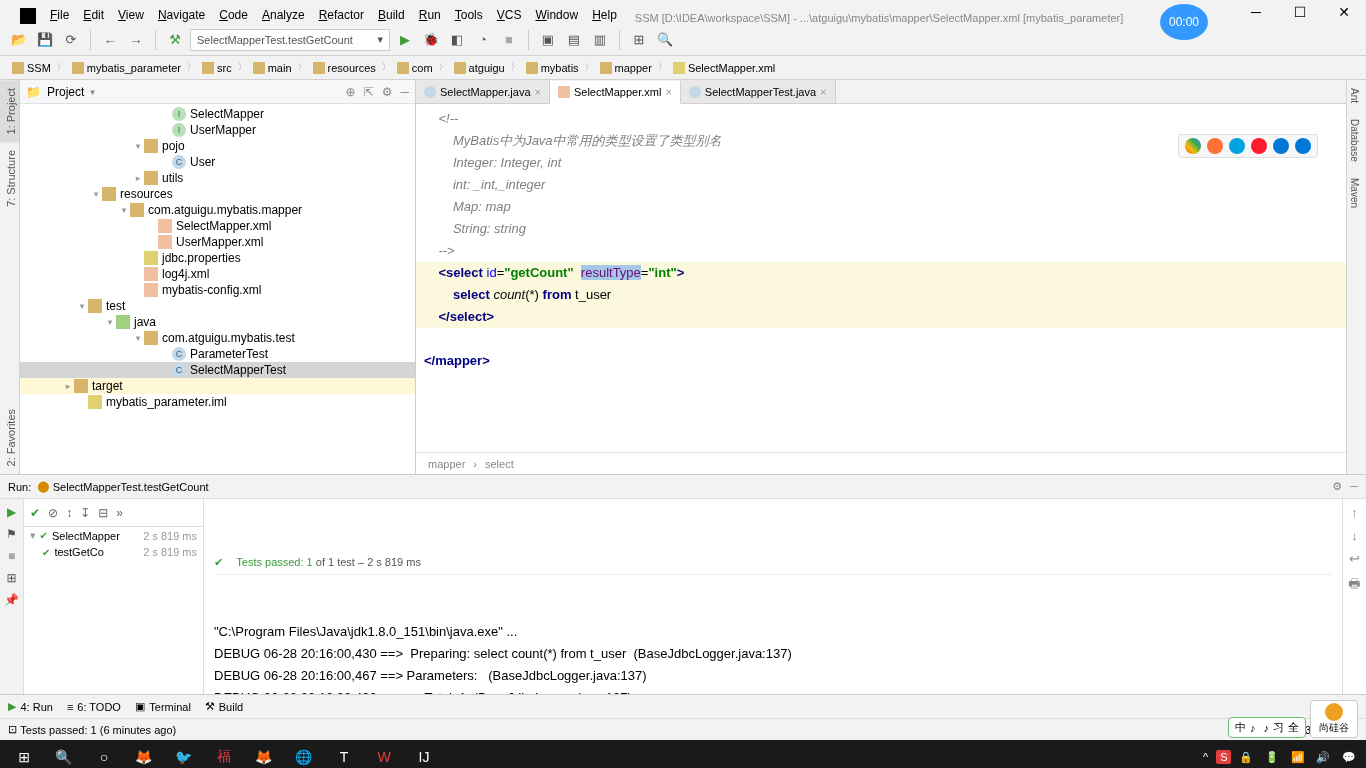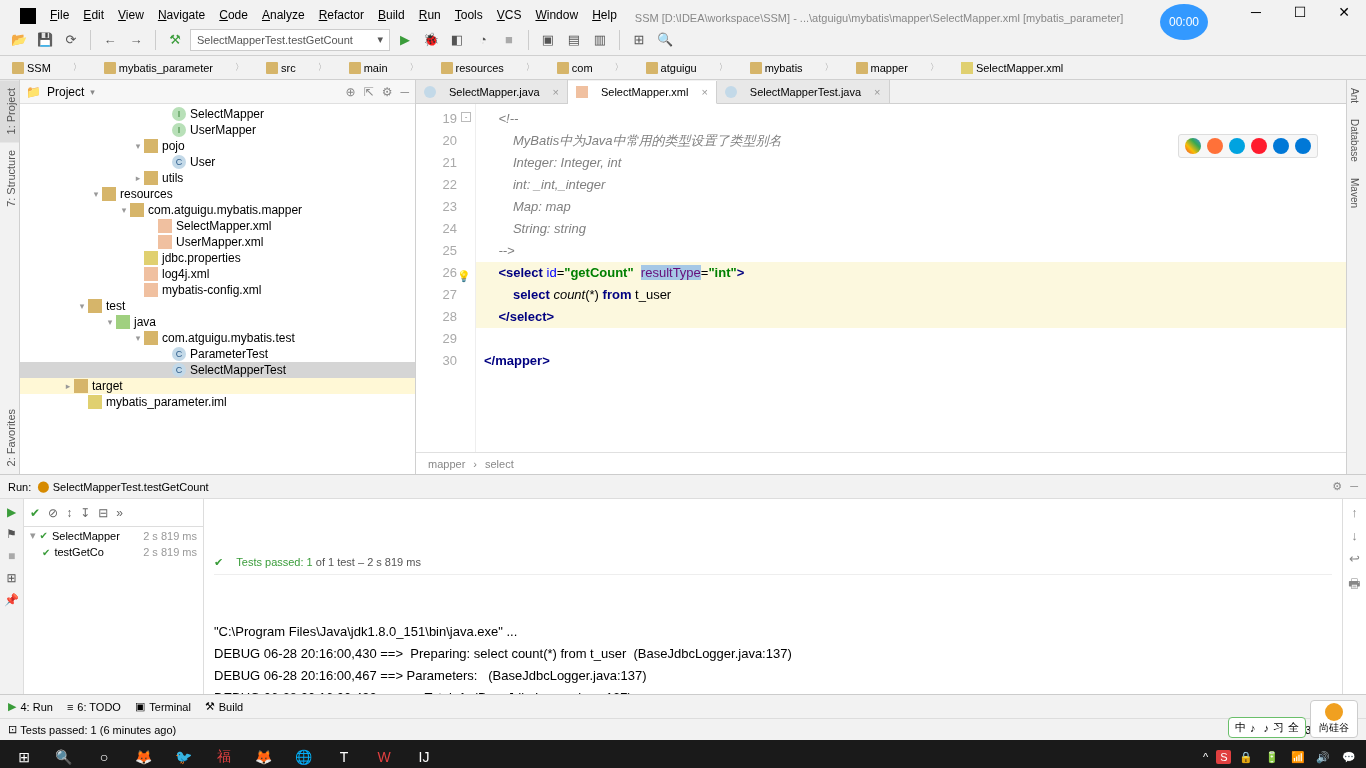--- a/index.html
+++ b/index.html
@@ -16,21 +16,21 @@
 .titlebar .winctrl div { width: 44px; height: 24px; display: flex; align-items: center; justify-content: center; cursor: pointer; font-size: 14px; }
 
 
 .toolbar { height: 32px; background: #f2f2f2; border-bottom: 1px solid #d0d0d0; display: flex; align-items: center; padding: 0 8px; gap: 4px; }
 .toolbar .sep { width: 1px; height: 20px; background: #ccc; margin: 0 4px; }
 .toolbar .btn { width: 22px; height: 22px; display: flex; align-items: center; justify-content: center; cursor: pointer; font-size: 13px; color: #555; }
 .toolbar .combo { border: 1px solid #ccc; background: #fff; height: 22px; display: flex; align-items: center; padding: 0 6px; font-size: 11px; color: #555; min-width: 200px; }
 .toolbar .combo .dd { margin-left: auto; }
 
 
-.breadcrumb { height: 24px; background: #f2f2f2; border-bottom: 1px solid #d0d0d0; display: flex; align-items: center; padding: 0 8px; gap: 18px; font-size: 11px; }
+.breadcrumb { height: 24px; background: #f2f2f2; border-bottom: 1px solid #d0d0d0; display: flex; align-items: center; padding: 0 8px; gap: 2px; font-size: 11px; }
 .breadcrumb .crumb { display: flex; align-items: center; gap: 3px; padding: 1px 4px; cursor: pointer; }
 .breadcrumb .crumb .ic { width: 12px; height: 12px; display: inline-block; }
 .breadcrumb .chev { color: #999; font-size: 9px; }
 .ic-folder { background: #d6b56a; border-radius: 1px; }
 .ic-file { background: #e0d070; }
 
 
 .main { display: flex; height: 394px; }
 
 
@@ -52,21 +52,21 @@
 .tree .node.hl { background: #fff8d6; }
 .ic-class { background: #c3d9e8; border-radius: 50%; color: #2a5a8a; }
 .ic-int { background: #b8e0b8; border-radius: 50%; color: #2a7a2a; }
 .ic-xml { background: #f0c0a0; }
 .ic-dir { background: #d6b56a; }
 .ic-testdir { background: #a0d080; }
 
 
 .editor { flex: 1; background: #fff; display: flex; flex-direction: column; }
 .tabs { height: 24px; display: flex; border-bottom: 1px solid #d0d0d0; background: #f2f2f2; }
-.tabs .tab { display: flex; align-items: center; gap: 13px; padding: 0 8px; border-right: 1px solid #d0d0d0; cursor: pointer; font-size: 11px; background: #e8e8e8; }
+.tabs .tab { display: flex; align-items: center; gap: 4px; padding: 0 8px; border-right: 1px solid #d0d0d0; cursor: pointer; font-size: 11px; background: #e8e8e8; }
 .tabs .tab.active { background: #fff; border-bottom: 1px solid #fff; position: relative; top: 1px; }
 .tabs .tab .close { color: #999; font-size: 11px; }
 .tabs .tab .fileic { width: 12px; height: 12px; }
 .code-wrap { flex: 1; display: flex; overflow: hidden; position: relative; }
 .gutter { width: 60px; background: #fff; border-right: 1px solid #eee; text-align: right; padding: 4px 18px 4px 4px; font-family: "JetBrains Mono","Consolas",monospace; font-size: 13px; color: #aaa; user-select: none; }
 .gutter .ln { height: 22px; line-height: 22px; position: relative; }
 .gutter .fold { position: absolute; right: -14px; top: 4px; width: 10px; height: 10px; border: 1px solid #bbb; font-size: 8px; line-height: 8px; text-align: center; color: #888; background: #fff; }
 .gutter .bulb { position: absolute; right: -14px; top: 3px; color: #e0a020; font-size: 11px; }
 .code { flex: 1; font-family: "JetBrains Mono","Consolas",monospace; font-size: 13px; padding: 4px 0; overflow: hidden; }
 .code .line { height: 22px; line-height: 22px; padding-left: 8px; white-space: pre; }
@@ -364,34 +364,20 @@
           <span>SelectMapper.xml</span>
           <span class="close">×</span>
         </div>
         <div class="tab">
           <span class="fileic ic-class"></span>
           <span>SelectMapperTest.java</span>
           <span class="close">×</span>
         </div>
       </div>
     <div class="code-wrap">
-      <div class="gutter" id="gutter">
-          <div class="ln">19<div class="fold">-</div></div>
-          <div class="ln">20</div>
-          <div class="ln">21</div>
-          <div class="ln">22</div>
-          <div class="ln">23</div>
-          <div class="ln">24</div>
-          <div class="ln">25</div>
-          <div class="ln">26<div class="bulb">💡</div></div>
-          <div class="ln">27</div>
-          <div class="ln">28</div>
-          <div class="ln">29</div>
-          <div class="ln">30</div>
-        </div>
       <div class="code" id="code">
           <div class="line">    <span class="c-comment">&lt;!--</span></div>
           <div class="line">        <span class="c-comment">MyBatis中为Java中常用的类型设置了类型别名</span></div>
           <div class="line">        <span class="c-comment">Integer: Integer, int</span></div>
           <div class="line">        <span class="c-comment">int: _int,_integer</span></div>
           <div class="line">        <span class="c-comment">Map: map</span></div>
           <div class="line">        <span class="c-comment">String: string</span></div>
           <div class="line">    <span class="c-comment">--&gt;</span></div>
           <div class="line hl-yellow">    <span class="c-tag">&lt;select</span> <span class="c-attr">id</span>=<span class="c-str">"getCount"</span>  <span class="c-sel"><span class="c-attr2">resultType</span></span>=<span class="c-str">"int"</span><span class="c-tag">&gt;</span></div>
           <div class="line hl-yellow">        <span class="c-kw">select</span> <span class="c-fn">count</span>(*) <span class="c-kw">from</span> t_user</div>

